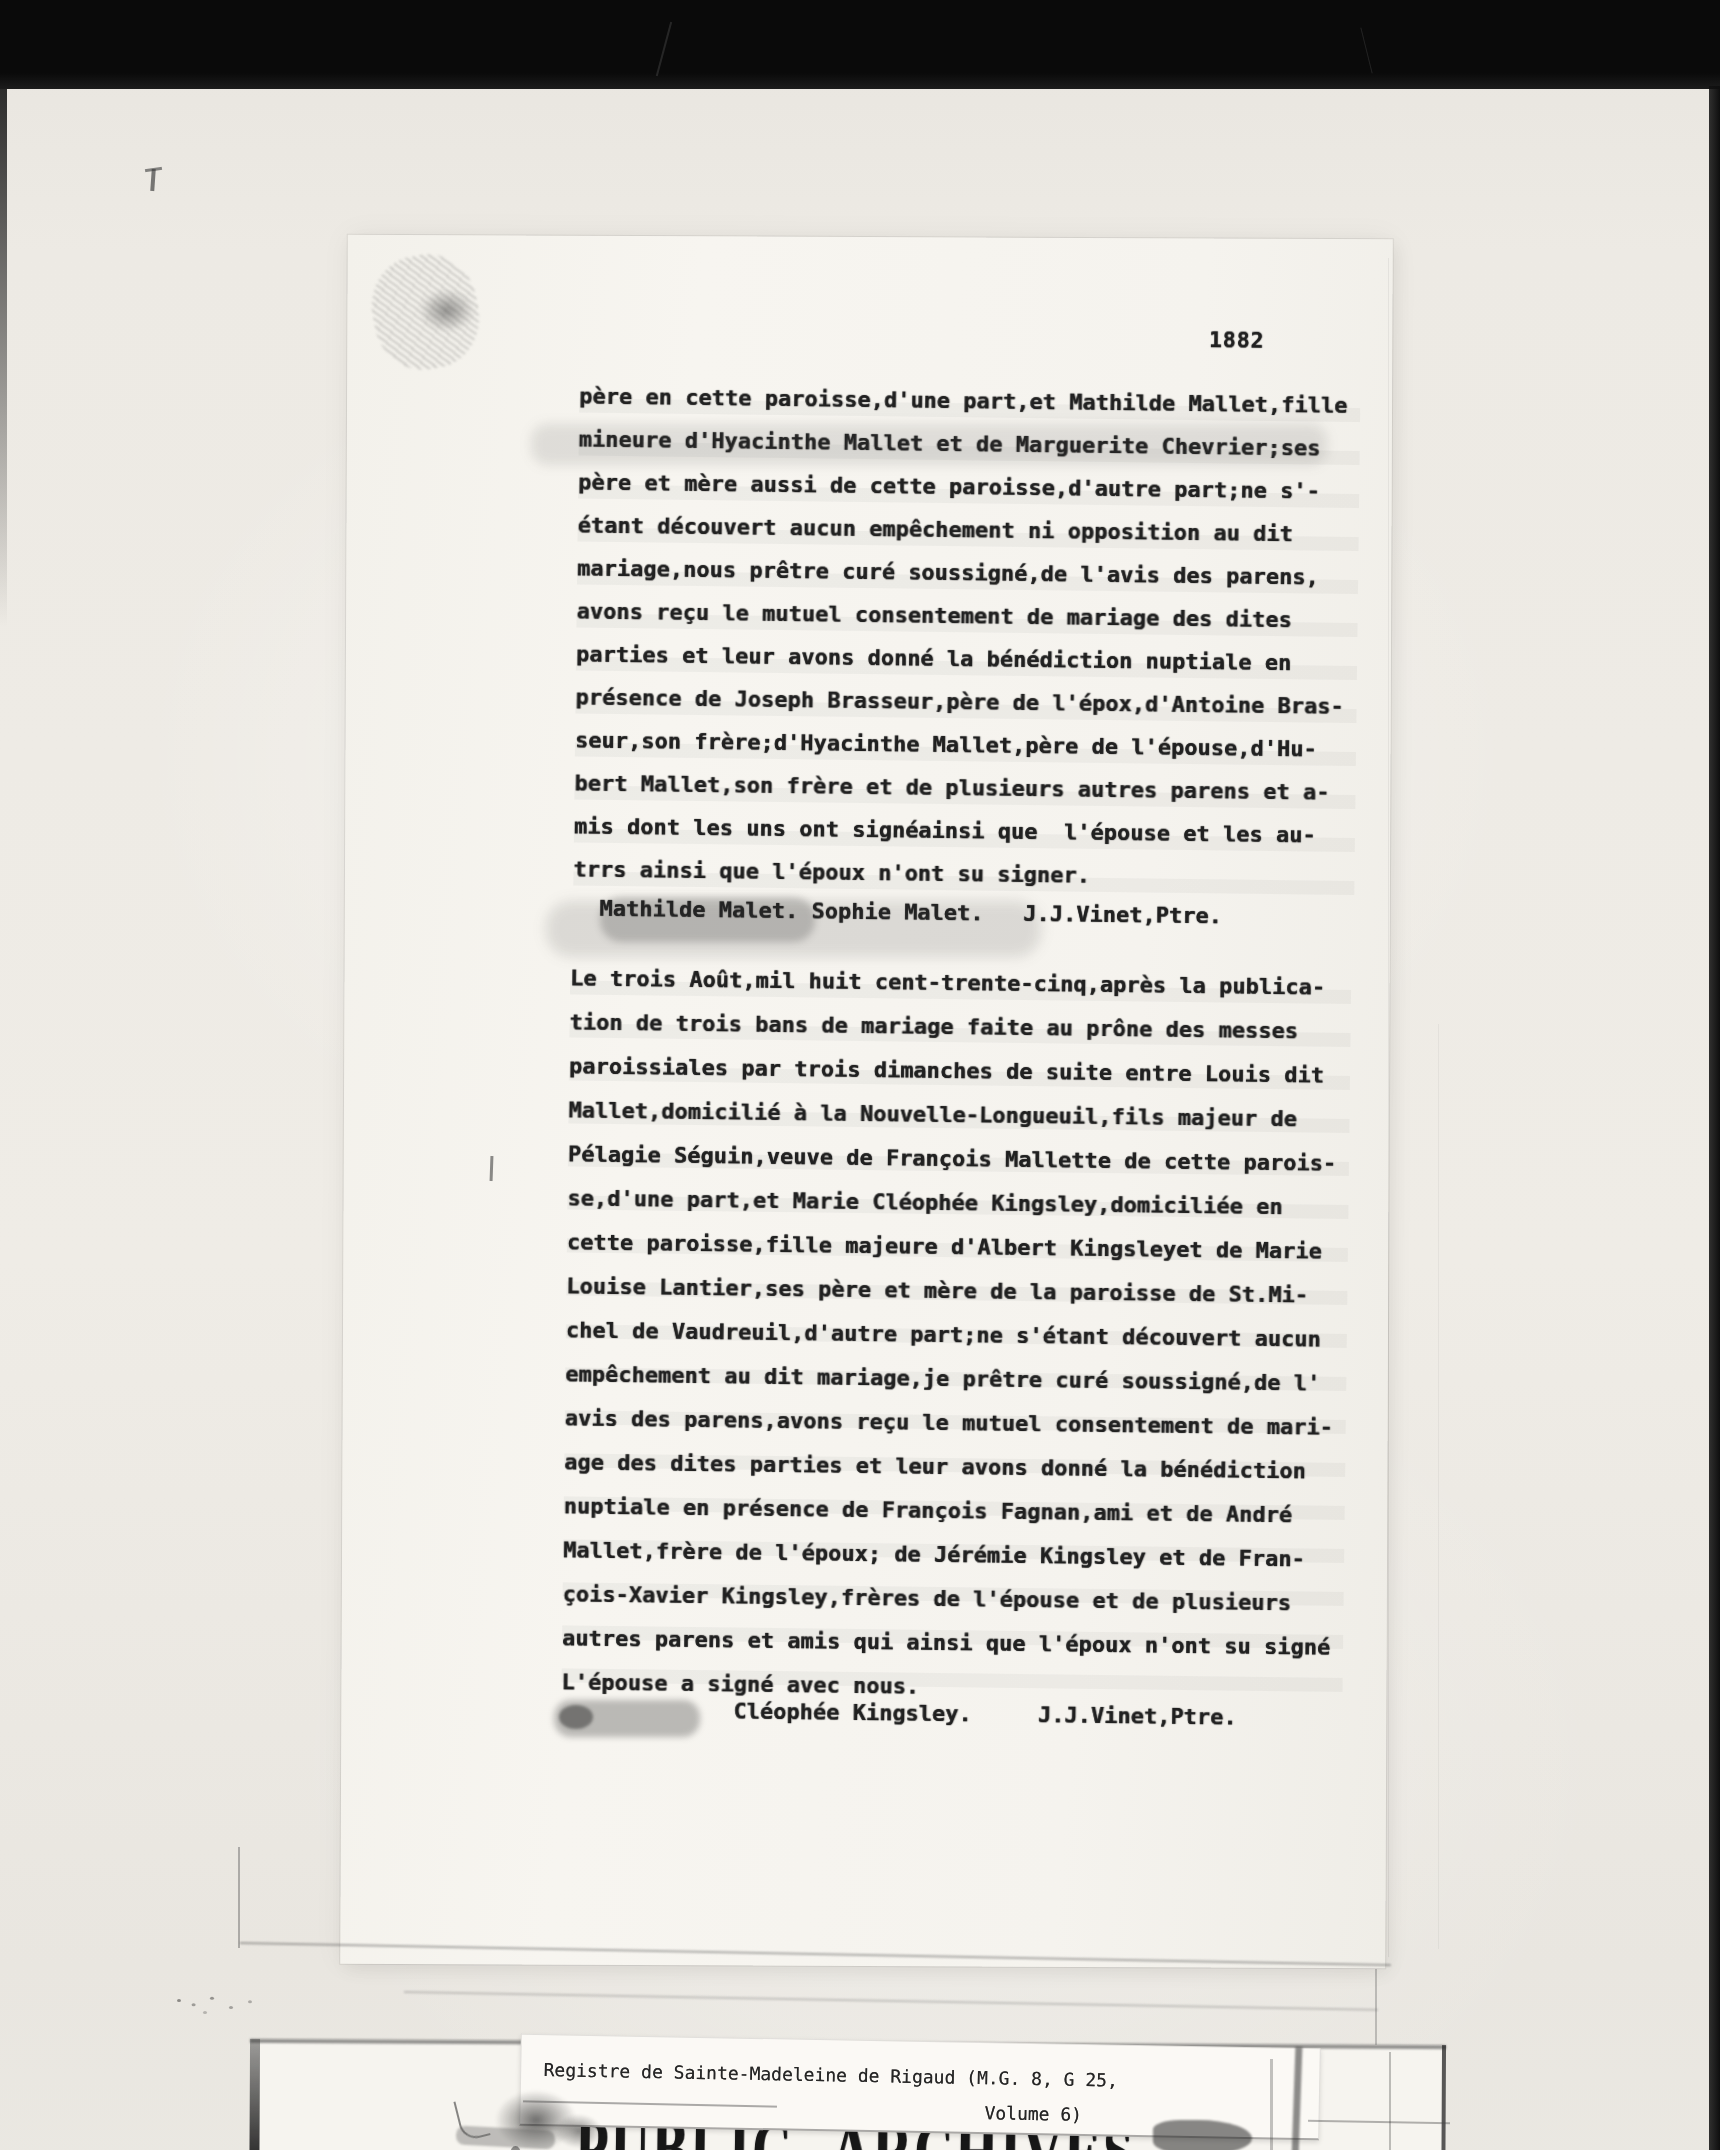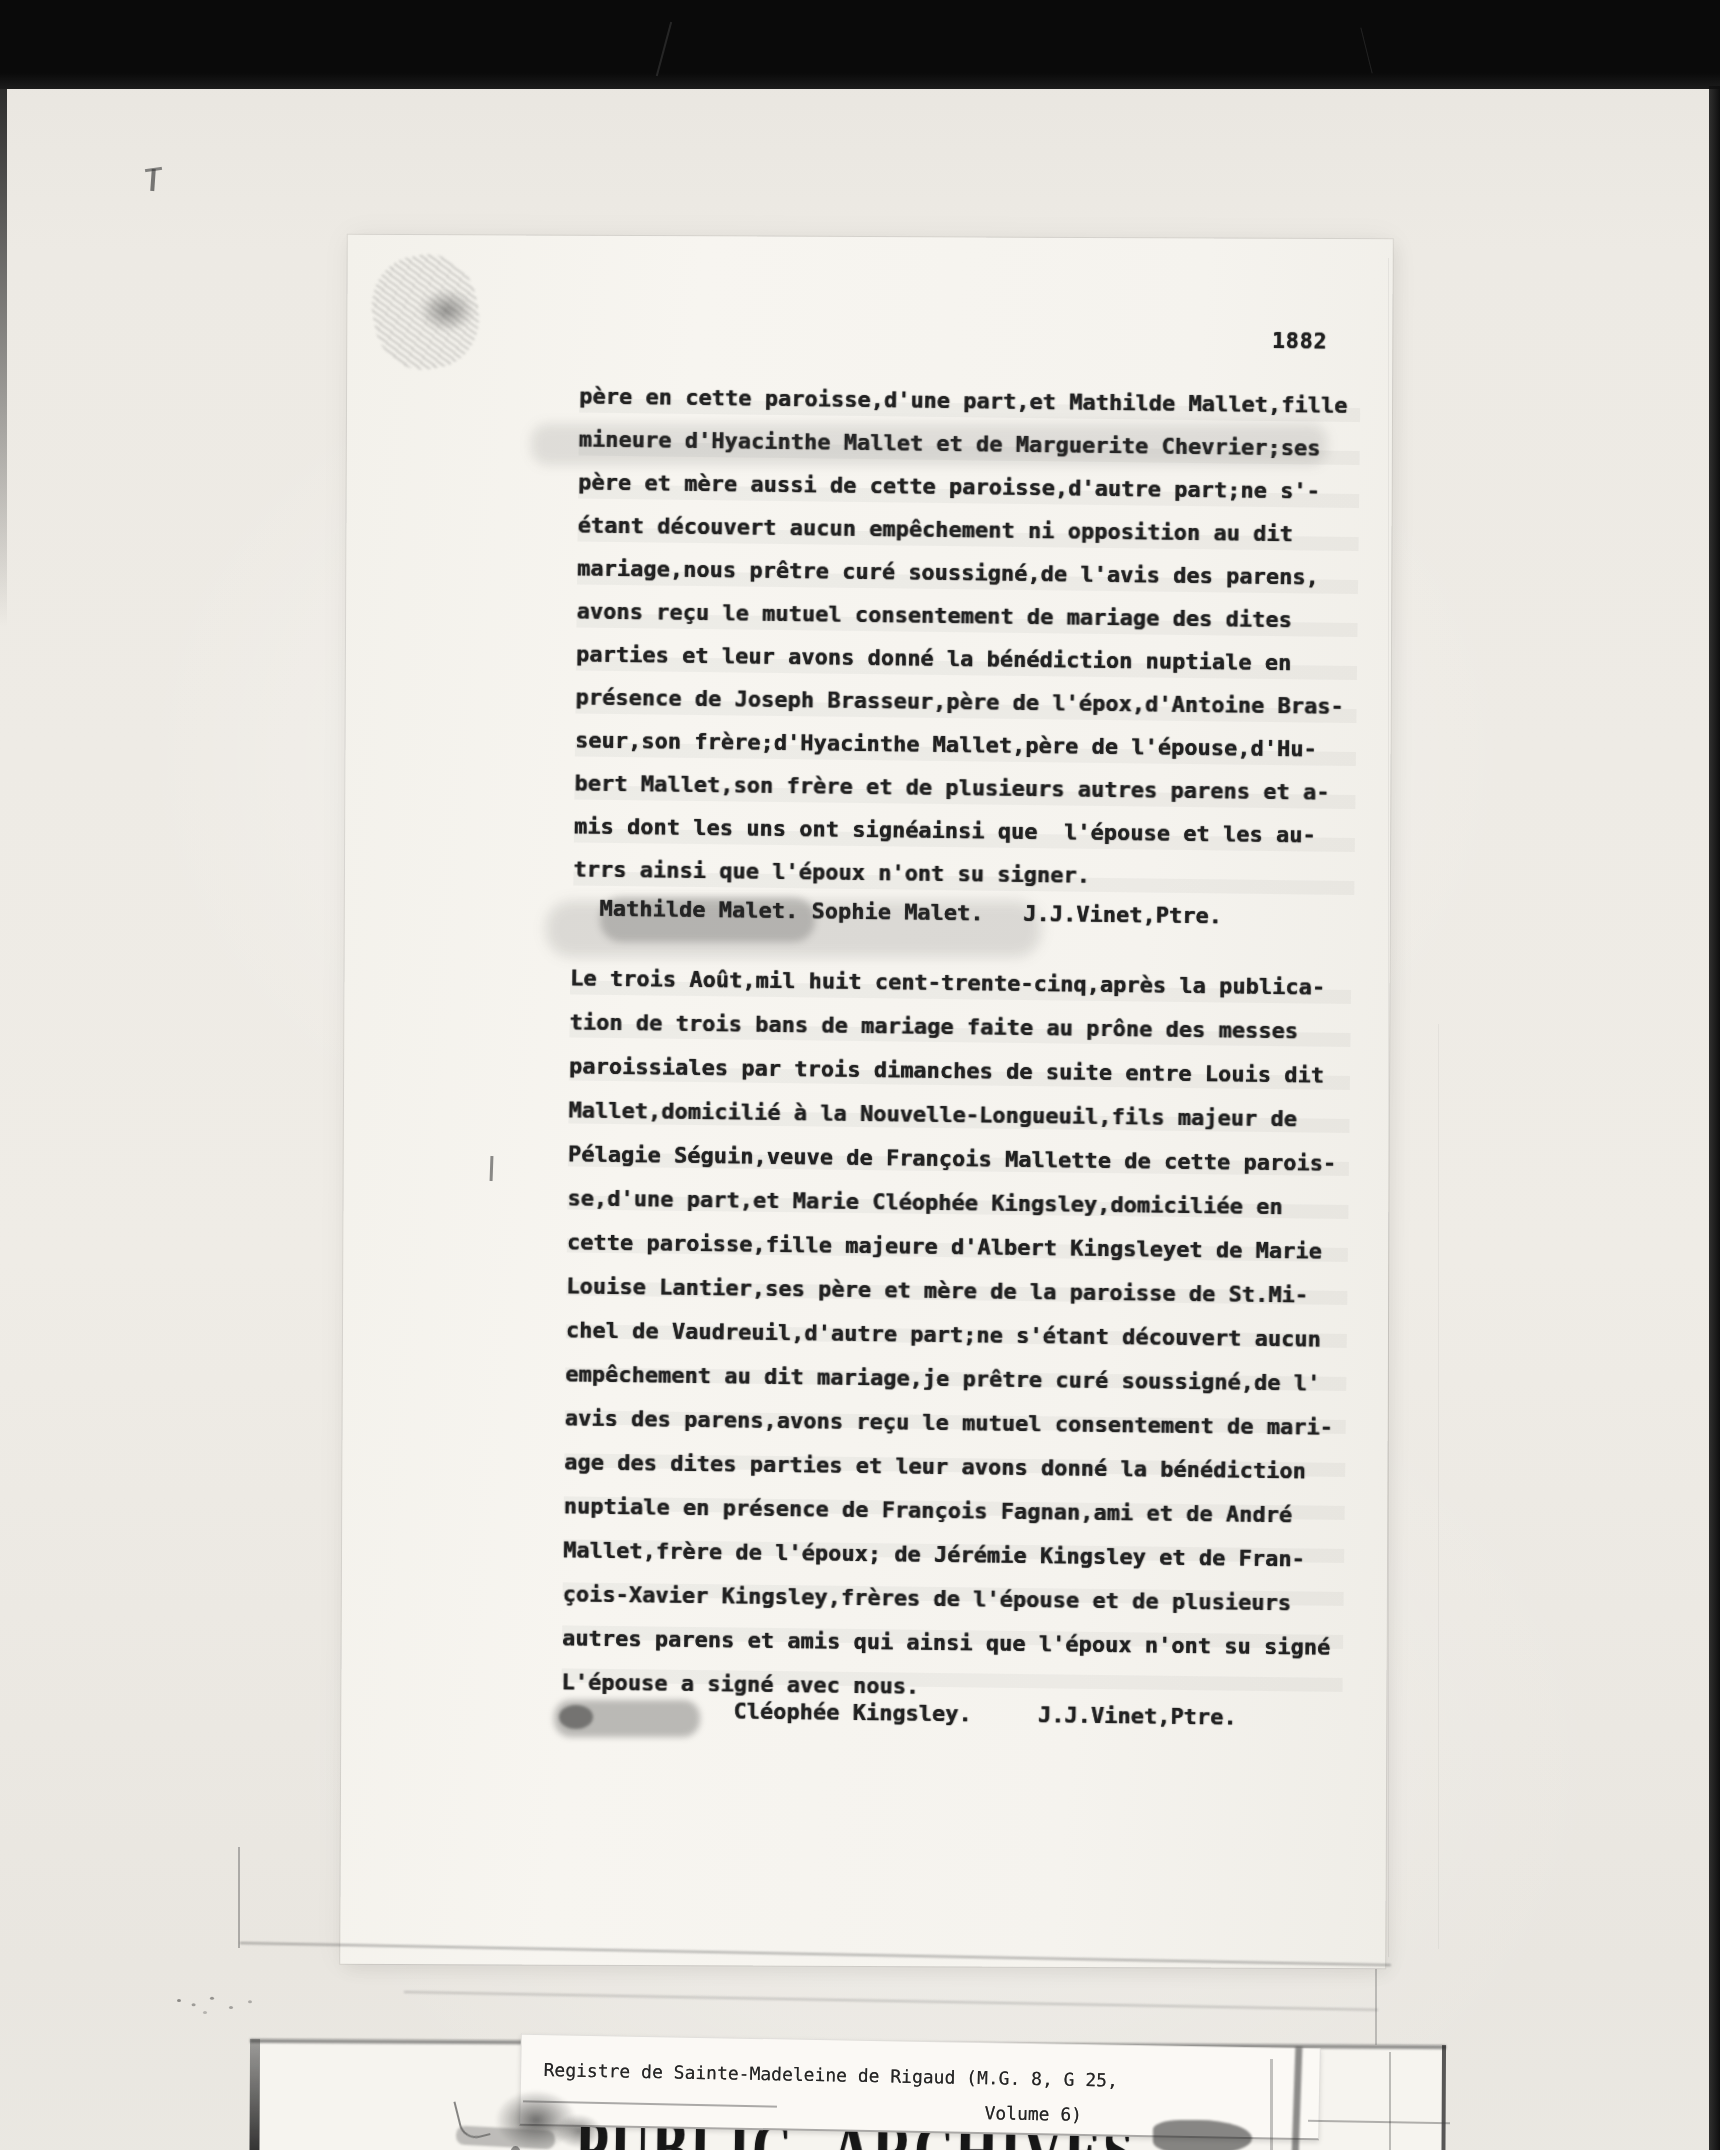--- a/index.html
+++ b/index.html
@@ -42,21 +42,21 @@
 </head>
 <body>
 
 <div class="canvas">
 
   <div class="photo"></div>
 
   <div class="register-page"></div>
 
   <div class="typed-layer">
-    <div class="typed page-number" style="left:1263px;top:323px;">1882</div>
+    <div class="typed page-number" style="left:1200px;top:323px;">1882</div>
 
     <div class="typed para" style="left:571px;top:378px;line-height:43px;width:781px;"><div class="typed-line">père en cette paroisse,d'une part,et Mathilde Mallet,fille</div><div class="typed-line">mineure d'Hyacinthe Mallet et de Marguerite Chevrier;ses</div><div class="typed-line">père et mère aussi de cette paroisse,d'autre part;ne s'-</div><div class="typed-line">étant découvert aucun empêchement ni opposition au dit</div><div class="typed-line">mariage,nous prêtre curé soussigné,de l'avis des parens,</div><div class="typed-line">avons reçu le mutuel consentement de mariage des dites</div><div class="typed-line">parties et leur avons donné la bénédiction nuptiale en</div><div class="typed-line">présence de Joseph Brasseur,père de l'épox,d'Antoine Bras-</div><div class="typed-line">seur,son frère;d'Hyacinthe Mallet,père de l'épouse,d'Hu-</div><div class="typed-line">bert Mallet,son frère et de plusieurs autres parens et a-</div><div class="typed-line">mis dont les uns ont signéainsi que  l'épouse et les au-</div><div class="typed-line">trrs ainsi que l'époux n'ont su signer.</div></div>
 
     <div class="typed" style="left:571px;top:899px;">  Mathilde Malet. Sophie Malet.   J.J.Vinet,Ptre.</div>
 
     <div class="typed para" style="left:569px;top:960px;line-height:44px;width:781px;"><div class="typed-line">Le trois Août,mil huit cent-trente-cinq,après la publica-</div><div class="typed-line">tion de trois bans de mariage faite au prône des messes</div><div class="typed-line">paroissiales par trois dimanches de suite entre Louis dit</div><div class="typed-line">Mallet,domicilié à la Nouvelle-Longueuil,fils majeur de</div><div class="typed-line">Pélagie Séguin,veuve de François Mallette de cette parois-</div><div class="typed-line">se,d'une part,et Marie Cléophée Kingsley,domiciliée en</div><div class="typed-line">cette paroisse,fille majeure d'Albert Kingsleyet de Marie</div><div class="typed-line">Louise Lantier,ses père et mère de la paroisse de St.Mi-</div><div class="typed-line">chel de Vaudreuil,d'autre part;ne s'étant découvert aucun</div><div class="typed-line">empêchement au dit mariage,je prêtre curé soussigné,de l'</div><div class="typed-line">avis des parens,avons reçu le mutuel consentement de mari-</div><div class="typed-line">age des dites parties et leur avons donné la bénédiction</div><div class="typed-line">nuptiale en présence de François Fagnan,ami et de André</div><div class="typed-line">Mallet,frère de l'époux; de Jérémie Kingsley et de Fran-</div><div class="typed-line">çois-Xavier Kingsley,frères de l'épouse et de plusieurs</div><div class="typed-line">autres parens et amis qui ainsi que l'époux n'ont su signé</div><div class="typed-line">L'épouse a signé avec nous.</div></div>
 
     <div class="typed" style="left:569px;top:1700px;">             Cléophée Kingsley.     J.J.Vinet,Ptre.</div>
   </div>
 

